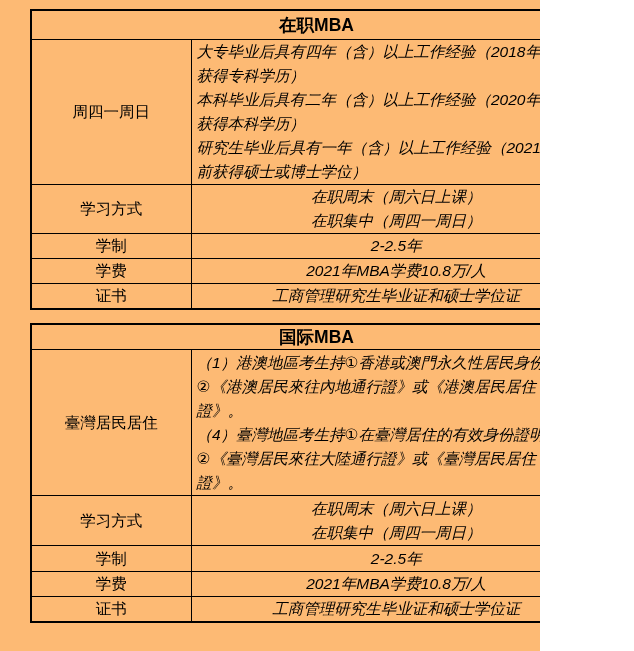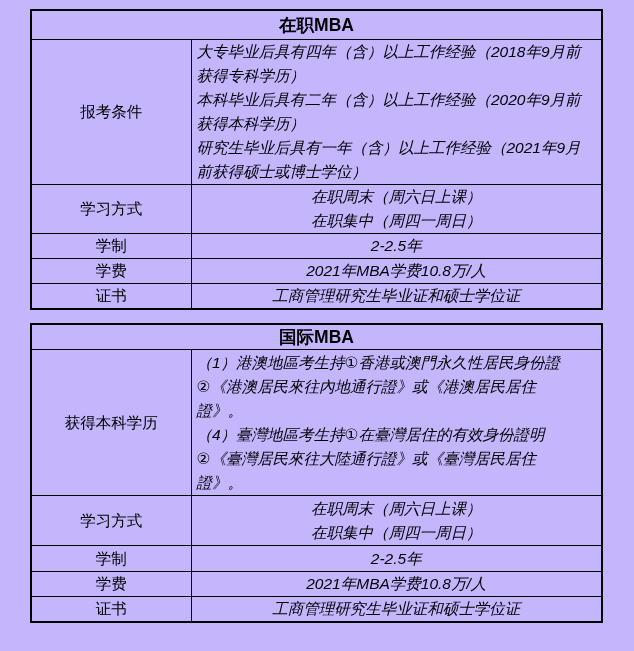--- a/index.html
+++ b/index.html
@@ -4,23 +4,23 @@
 <style>
   html, body {
     margin: 0;
     padding: 0;
     background: #ffffff;
     color: #000000;
     font-family: "Liberation Sans", "DejaVu Sans", sans-serif;
   }
   .page {
     position: relative;
-    width: 634px;
+    width: 540px;
     height: 651px;
-    background: #c4b5fd;
+    background: #fdba74;
     overflow: hidden;
   }
   table.mba-table {
     border-collapse: collapse;
     table-layout: fixed;
     width: 571px;
     margin-left: 30px;
     border: 2px solid #000000;
   }
   table.mba-table.t1 { margin-top: 9px; }
@@ -52,21 +52,21 @@
   <table class="mba-table t1">
     <colgroup>
         <col class="c1">
         <col class="c2">
       </colgroup>
     <tbody>
       <tr style="height:29px;">
         <td colspan="2" class="title-cell">在职MBA</td>
       </tr>
       <tr style="height:145px;">
-        <td class="label-cell">报考条件</td>
+        <td class="label-cell">周四一周日</td>
         <td class="value-cell align-left">大专毕业后具有四年（含）以上工作经验（2018年9月前
 获得专科学历）
 本科毕业后具有二年（含）以上工作经验（2020年9月前
 获得本科学历）
 研究生毕业后具有一年（含）以上工作经验（2021年9月
 前获得硕士或博士学位）</td>
       </tr>
       <tr style="height:49px;">
         <td class="label-cell">学习方式</td>
         <td class="value-cell">在职周末（周六日上课）
@@ -90,21 +90,21 @@
   <table class="mba-table t2">
     <colgroup>
         <col class="c1">
         <col class="c2">
       </colgroup>
     <tbody>
       <tr style="height:26px;">
         <td colspan="2" class="title-cell">国际MBA</td>
       </tr>
       <tr style="height:146px;">
-        <td class="label-cell">获得本科学历</td>
+        <td class="label-cell">臺灣居民居住</td>
         <td class="value-cell align-left">（1）港澳地區考生持①香港或澳門永久性居民身份證
 ②《港澳居民來往內地通行證》或《港澳居民居住
 證》。
 （4）臺灣地區考生持①在臺灣居住的有效身份證明
 ②《臺灣居民來往大陸通行證》或《臺灣居民居住
 證》。</td>
       </tr>
       <tr style="height:50px;">
         <td class="label-cell">学习方式</td>
         <td class="value-cell">在职周末（周六日上课）

